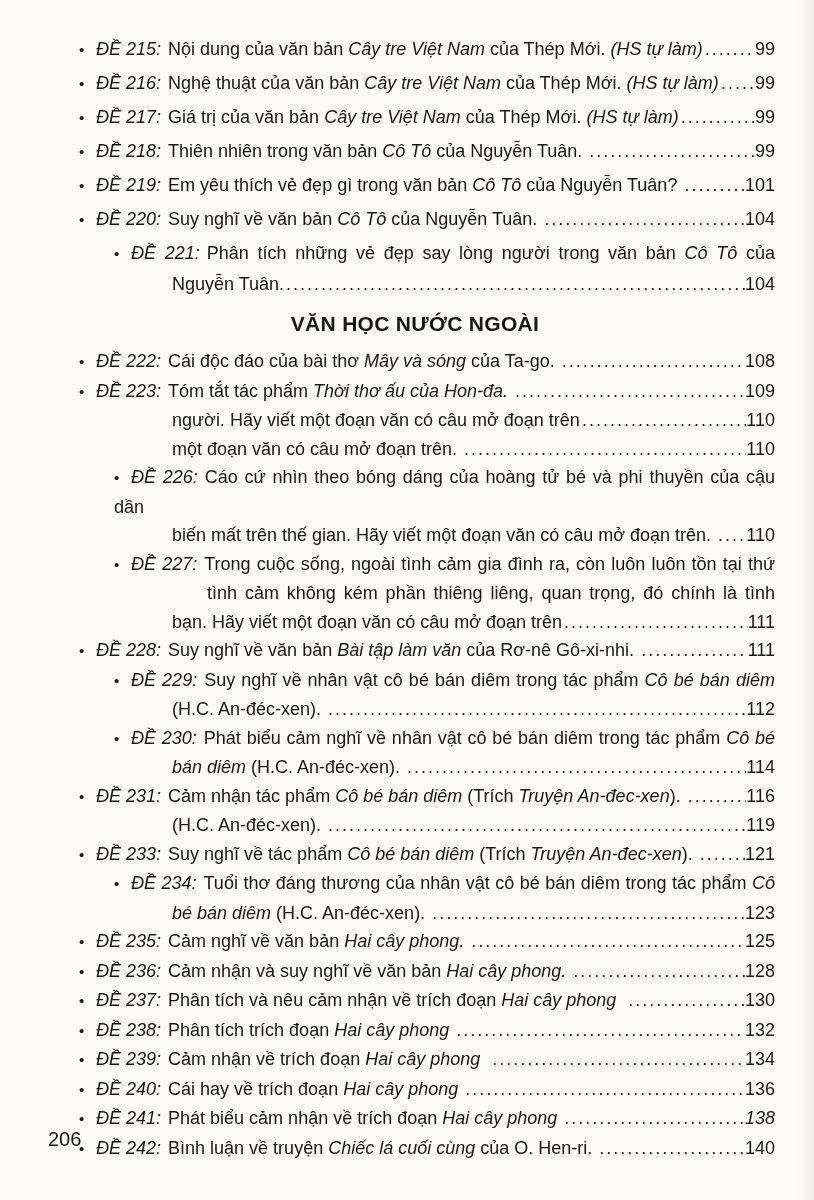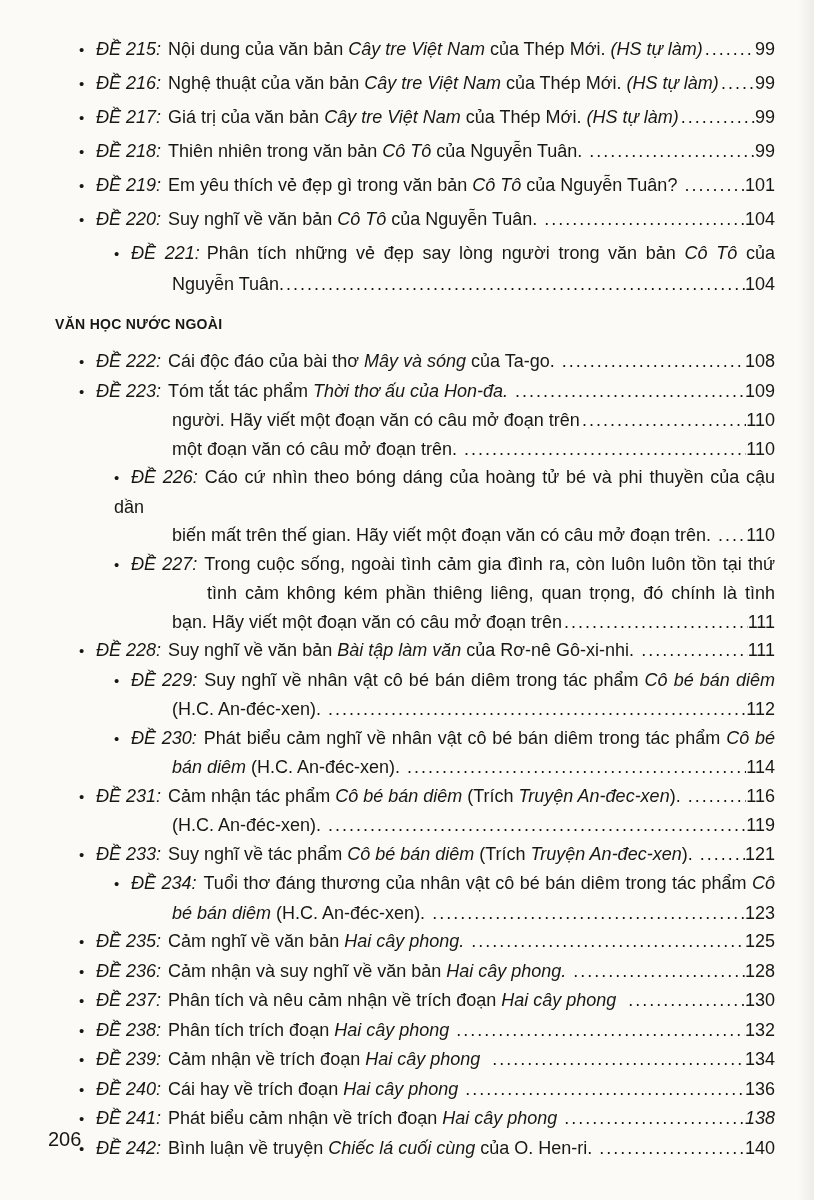--- a/index.html
+++ b/index.html
@@ -52,22 +52,23 @@
     min-width:8px;
     overflow:hidden;
     white-space:nowrap;
     letter-spacing:2px;
     padding-left:2px;
     padding-right:4px;
   }
   .pg{flex:0 0 auto;}
   .heading{
     font-weight:bold;
-    font-size:14px;
+    font-size:21px;
     line-height:30px;
+    text-align:center;
     margin:10px 0 8px -24px;
     letter-spacing:0.3px;
   }
   .folio{
     position:absolute;
     left:48px;top:1128px;
     font-size:20px;
   }
 </style>
 </head>

